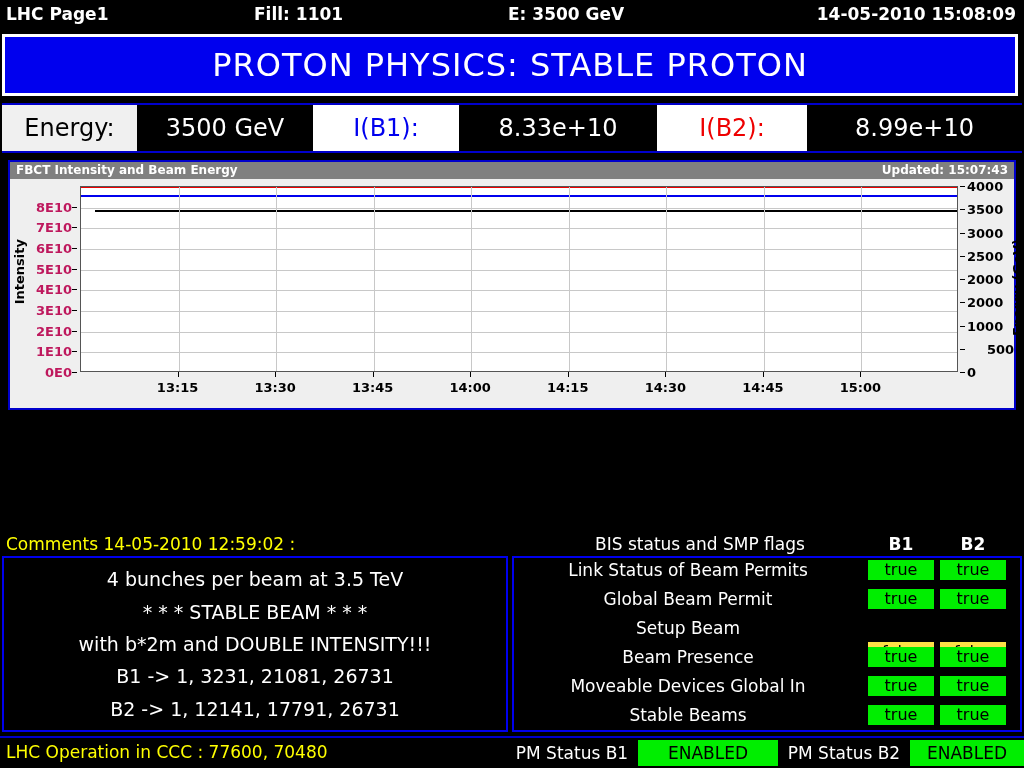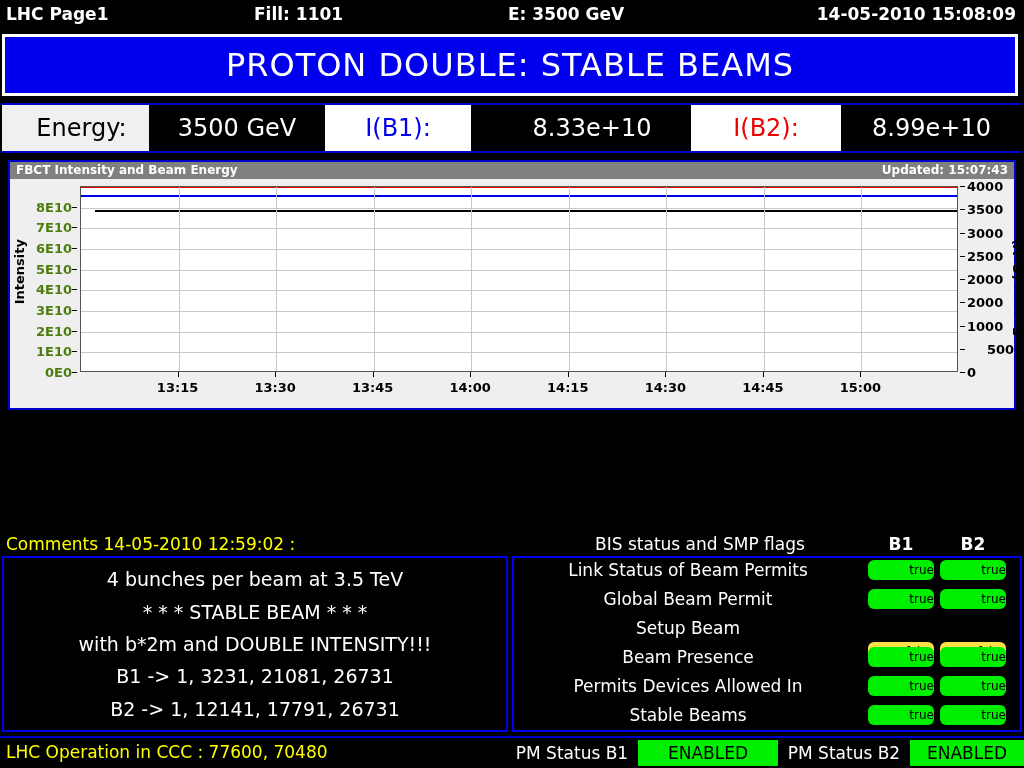--- a/index.html
+++ b/index.html
@@ -24,24 +24,24 @@
           background:#0000ee;border:3px solid #ffffff;box-sizing:border-box;
           display:flex;align-items:center;justify-content:center;}
   #banner-text{font-size:32px;font-weight:normal;color:#ffffff;letter-spacing:1px;white-space:nowrap;}
 
   
   #enrow{position:absolute;left:2px;top:103px;width:1020px;height:50px;
          border-top:2px solid #0000cc;border-bottom:2px solid #0000cc;box-sizing:border-box;
          display:flex;background:#000;}
   .cellL{background:#f0f0f0;color:#000;display:flex;align-items:center;justify-content:center;font-size:24px;}
   .cellV{background:#000;color:#fff;display:flex;align-items:center;justify-content:center;font-size:24px;}
-  #c-energy-lbl{width:135px;padding-left:12px;}
+  #c-energy-lbl{width:135px;}
   #c-energy-val{width:176px;}
   #c-b1-lbl{width:146px;color:#0000ee;background:#ffffff;}
-  #c-b1-val{width:198px;margin-left:22px;}
+  #c-b1-val{width:198px;}
   #c-b2-lbl{width:150px;color:#ee0000;background:#ffffff;}
   #c-b2-val{flex:1;}
 
   
   #chartwrap{position:absolute;left:8px;top:160px;width:1008px;height:250px;
              border:2px solid #0000cc;box-sizing:border-box;background:#f0f0f0;padding-left:22px;}
   #chart-titlebar{position:absolute;left:0;top:0;right:0;height:17px;background:#808080;}
   #chart-title{position:absolute;left:6px;top:1px;font-size:12px;color:#fff;font-weight:bold;}
   #chart-updated{position:absolute;right:6px;top:1px;font-size:12px;color:#fff;font-weight:bold;}
 
@@ -49,21 +49,21 @@
   
   #plotbox{position:absolute;left:70px;top:7px;width:878px;height:186px;
            background:#ffffff;border:1px solid #555;box-sizing:border-box;overflow:hidden;}
   .hgrid{position:absolute;left:0;right:0;height:1px;background:#c8c8c8;}
   .vgrid{position:absolute;top:0;bottom:0;width:1px;background:#c8c8c8;}
   .trace{position:absolute;left:0;right:0;height:2px;}
   #trace-b1{background:#0000ee;}
   #trace-b2{background:#ee0000;}
   #trace-energy{background:#000000;height:2px;left:14px;}
 
-  .ylab{position:absolute;right:0;font-size:13px;font-weight:bold;color:#4d7c0f;text-align:right;
+  .ylab{position:absolute;right:0;font-size:13px;font-weight:bold;color:#be185d;text-align:right;
         transform:translateY(-50%);white-space:nowrap;}
   #yaxis-left{position:absolute;left:0;top:7px;width:62px;height:186px;}
   .ytick{position:absolute;right:-5px;width:5px;height:1px;background:#000;}
   #yaxis-right{position:absolute;left:950px;top:7px;width:60px;height:186px;}
   .ylabR{position:absolute;left:7px;font-size:13px;font-weight:bold;color:#000;text-align:left;
          transform:translateY(-50%);white-space:nowrap;}
   .ytickR{position:absolute;left:0;width:5px;height:1px;background:#000;}
 
   #ylabel-left{position:absolute;left:2px;top:60px;font-size:13px;font-weight:bold;color:#000;
                writing-mode:vertical-rl;transform:rotate(180deg);}
@@ -83,22 +83,22 @@
   .cline{font-size:19px;color:#fff;text-align:center;white-space:nowrap;}
 
   #bis-head{position:absolute;left:520px;top:534px;width:360px;font-size:17px;color:#fff;text-align:center;white-space:nowrap;}
   #bis-b1{position:absolute;left:868px;top:534px;width:66px;text-align:center;font-size:17px;font-weight:bold;color:#fff;}
   #bis-b2{position:absolute;left:940px;top:534px;width:66px;text-align:center;font-size:17px;font-weight:bold;color:#fff;}
   #bis-box{position:absolute;left:512px;top:556px;width:510px;height:176px;
            border:2px solid #0000ee;box-sizing:border-box;background:#000;}
   .bisrow{position:absolute;left:0;width:100%;height:29px;}
   .bislabel{position:absolute;left:0;width:348px;text-align:center;font-size:17px;color:#fff;
             line-height:22px;top:1px;white-space:nowrap;}
-  .badge{position:absolute;width:66px;height:20px;line-height:20px;text-align:right;
-         font-size:12px;color:#000;top:2px;border-radius:6px;}
+  .badge{position:absolute;width:66px;height:20px;line-height:20px;text-align:center;
+         font-size:16px;color:#000;top:2px;}
   .badge.b1{left:354px;}
   .badge.b2{left:426px;}
   .ok{background:#00ee00;}
   .bad{background:#fde047;margin-top:24px;}
 
   
   #footer{position:absolute;left:0;top:736px;width:1024px;height:32px;background:#000;
           border-top:2px solid #0000cc;box-sizing:border-box;}
   #foot-left{position:absolute;left:6px;top:4px;font-size:17px;color:#ffff00;white-space:nowrap;}
   .pmlbl{position:absolute;top:2px;height:26px;line-height:26px;font-size:17px;color:#fff;
@@ -116,21 +116,21 @@
 <div class="root">
 
   <div id="topbar">
     <span id="tb-page">LHC Page1</span>
     <span id="tb-fill">Fill: 1101</span>
     <span id="tb-energy">E:   3500 GeV</span>
     <span id="tb-datetime">14-05-2010 15:08:09</span>
   </div>
 
   <div id="banner">
-    <div id="banner-text">PROTON DOUBLE: STABLE BEAMS</div>
+    <div id="banner-text">PROTON PHYSICS: STABLE PROTON</div>
   </div>
 
   <div id="enrow">
     <div class="cellL" id="c-energy-lbl">Energy:</div>
     <div class="cellV" id="c-energy-val">3500 GeV</div>
     <div class="cellL" id="c-b1-lbl">I(B1):</div>
     <div class="cellV" id="c-b1-val">8.33e+10</div>
     <div class="cellL" id="c-b2-lbl">I(B2):</div>
     <div class="cellV" id="c-b2-val">8.99e+10</div>
   </div>
@@ -256,21 +256,21 @@
         <div class="bislabel">Setup Beam</div>
         <div class="badge b1 bad">false</div>
         <div class="badge b2 bad">false</div>
       </div>
       <div class="bisrow" style="top: 87px;">
         <div class="bislabel">Beam Presence</div>
         <div class="badge b1 ok">true</div>
         <div class="badge b2 ok">true</div>
       </div>
       <div class="bisrow" style="top: 116px;">
-        <div class="bislabel">Permits Devices Allowed In</div>
+        <div class="bislabel">Moveable Devices Global In</div>
         <div class="badge b1 ok">true</div>
         <div class="badge b2 ok">true</div>
       </div>
       <div class="bisrow" style="top: 145px;">
         <div class="bislabel">Stable Beams</div>
         <div class="badge b1 ok">true</div>
         <div class="badge b2 ok">true</div>
       </div>
     </div>
 

